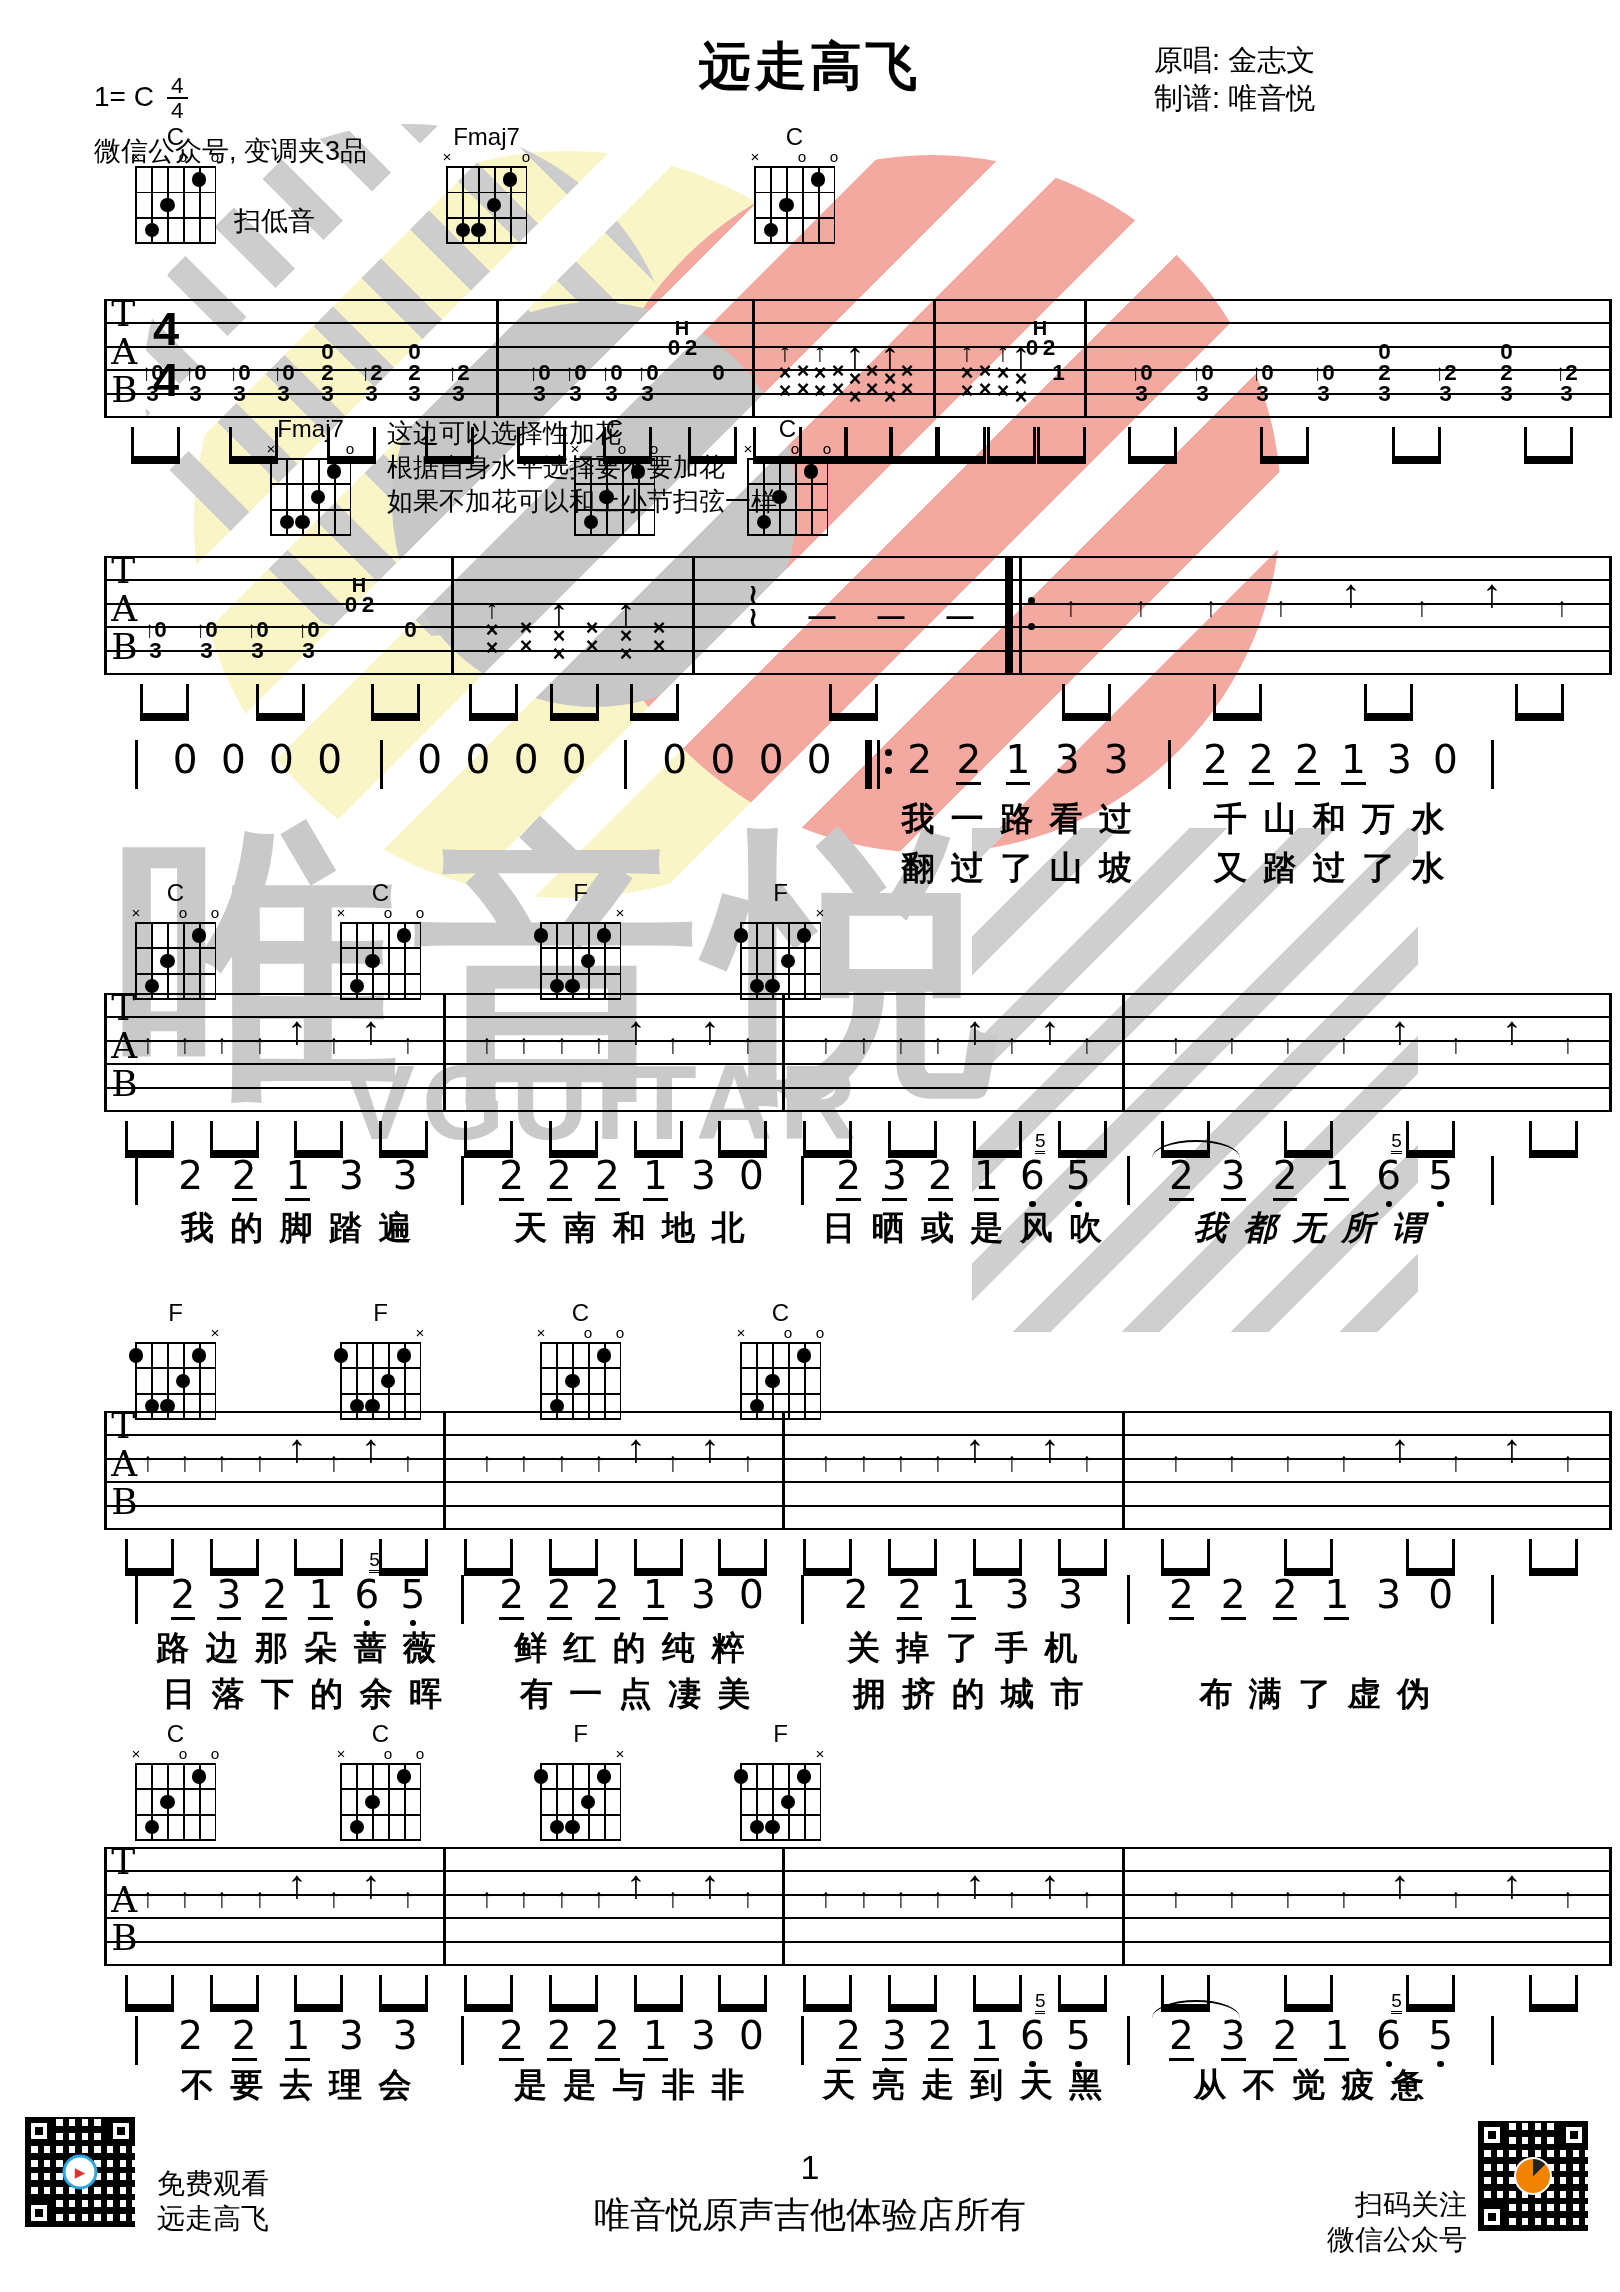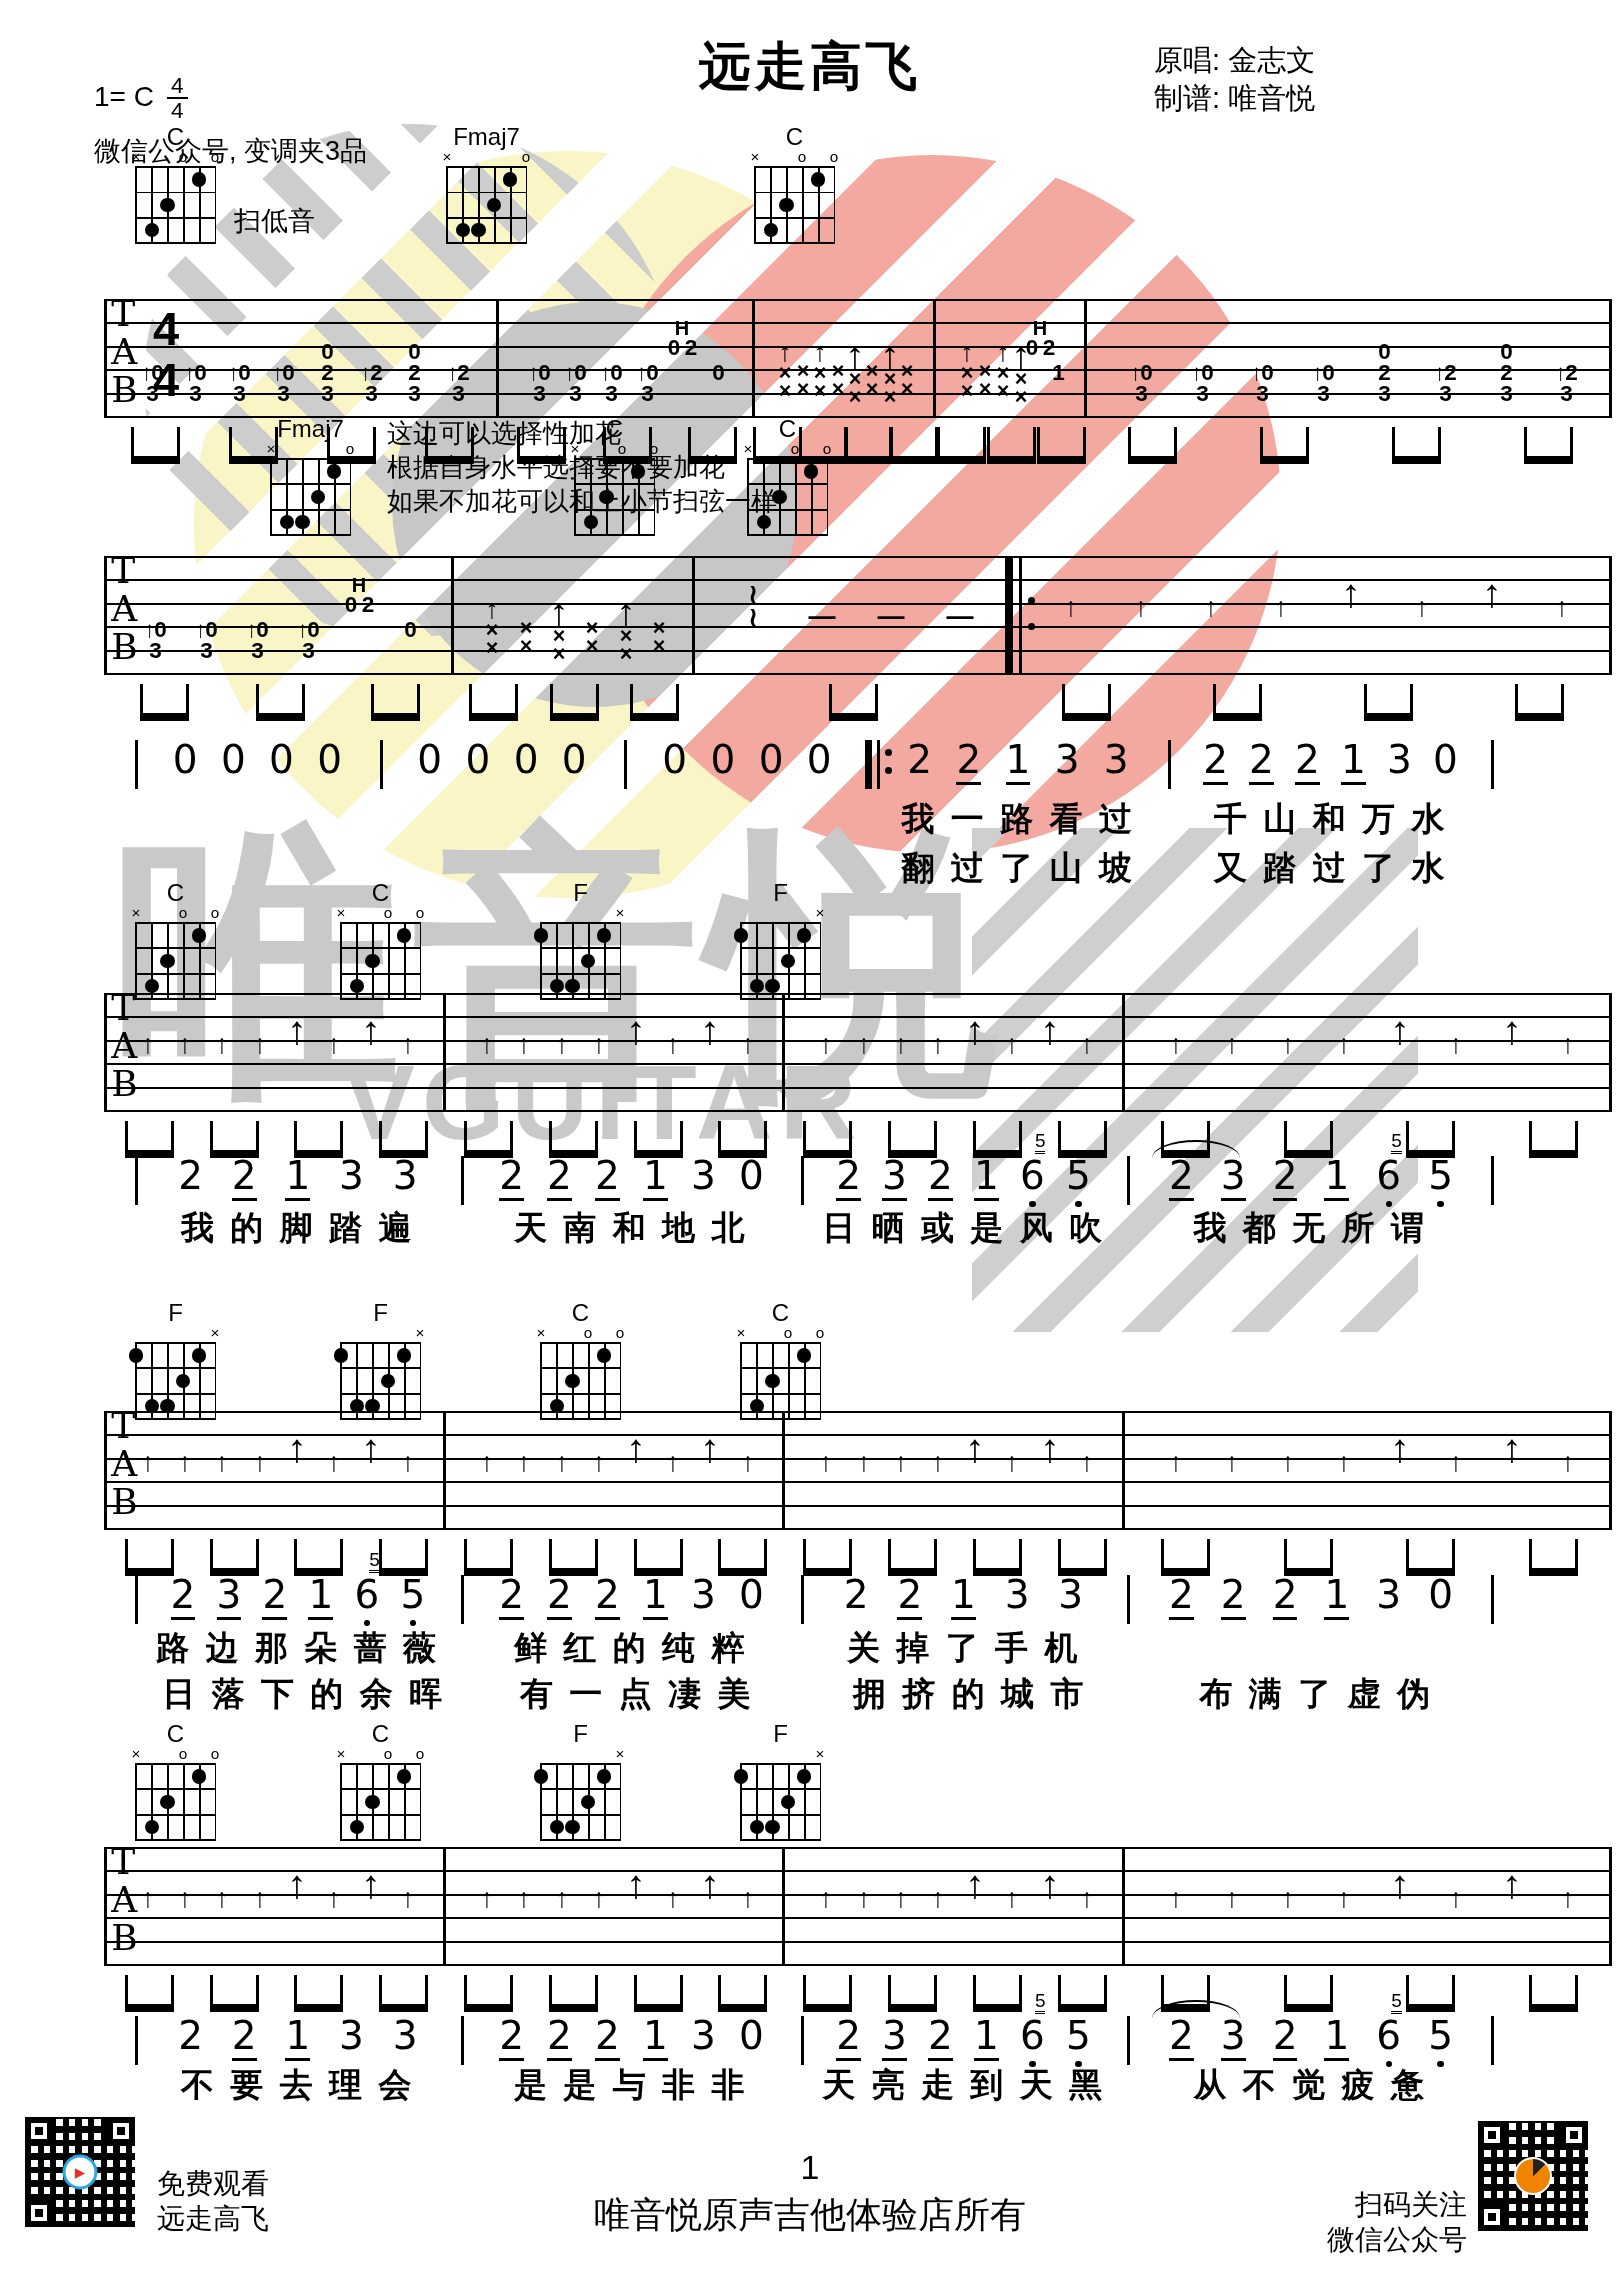--- a/index.html
+++ b/index.html
@@ -930,21 +930,21 @@
           <div class="tokw">
             <span class="tokd">5</span>
             <div class="odot"></div>
           </div>
         </div>
       </div>
       <div class="lyr" style="left: 135px; top: 1206px; width: 1359px;">
         <div class="lygrp" style="left: 0px; width: 326px;">我 的 脚 踏 遍</div>
         <div class="lygrp" style="left: 326px; width: 340px;">天 南 和 地 北</div>
         <div class="lygrp" style="left: 666px; width: 326px;">日 晒 或 是 风 吹</div>
-        <div class="lygrp" style="left: 992px; width: 367px;">我 都 无 所 谓</div>
+        <div class="lygrp" style="left: 992px; width: 367px; font-style: italic;">我 都 无 所 谓</div>
       </div>
       <div class="chord" style="left: 135px; top: 1300px;">
         <div class="chord-label">F</div>
         <div class="chord-markers">
           <span style="left: 80px;">×</span>
         </div>
         <div class="chord-grid">
           <div class="chord-dot" style="left: -6.3px; top: 6.4px;"></div>
           <div class="chord-dot" style="left: 57px; top: 6.4px;"></div>
           <div class="chord-dot" style="left: 41px; top: 32px;"></div>

